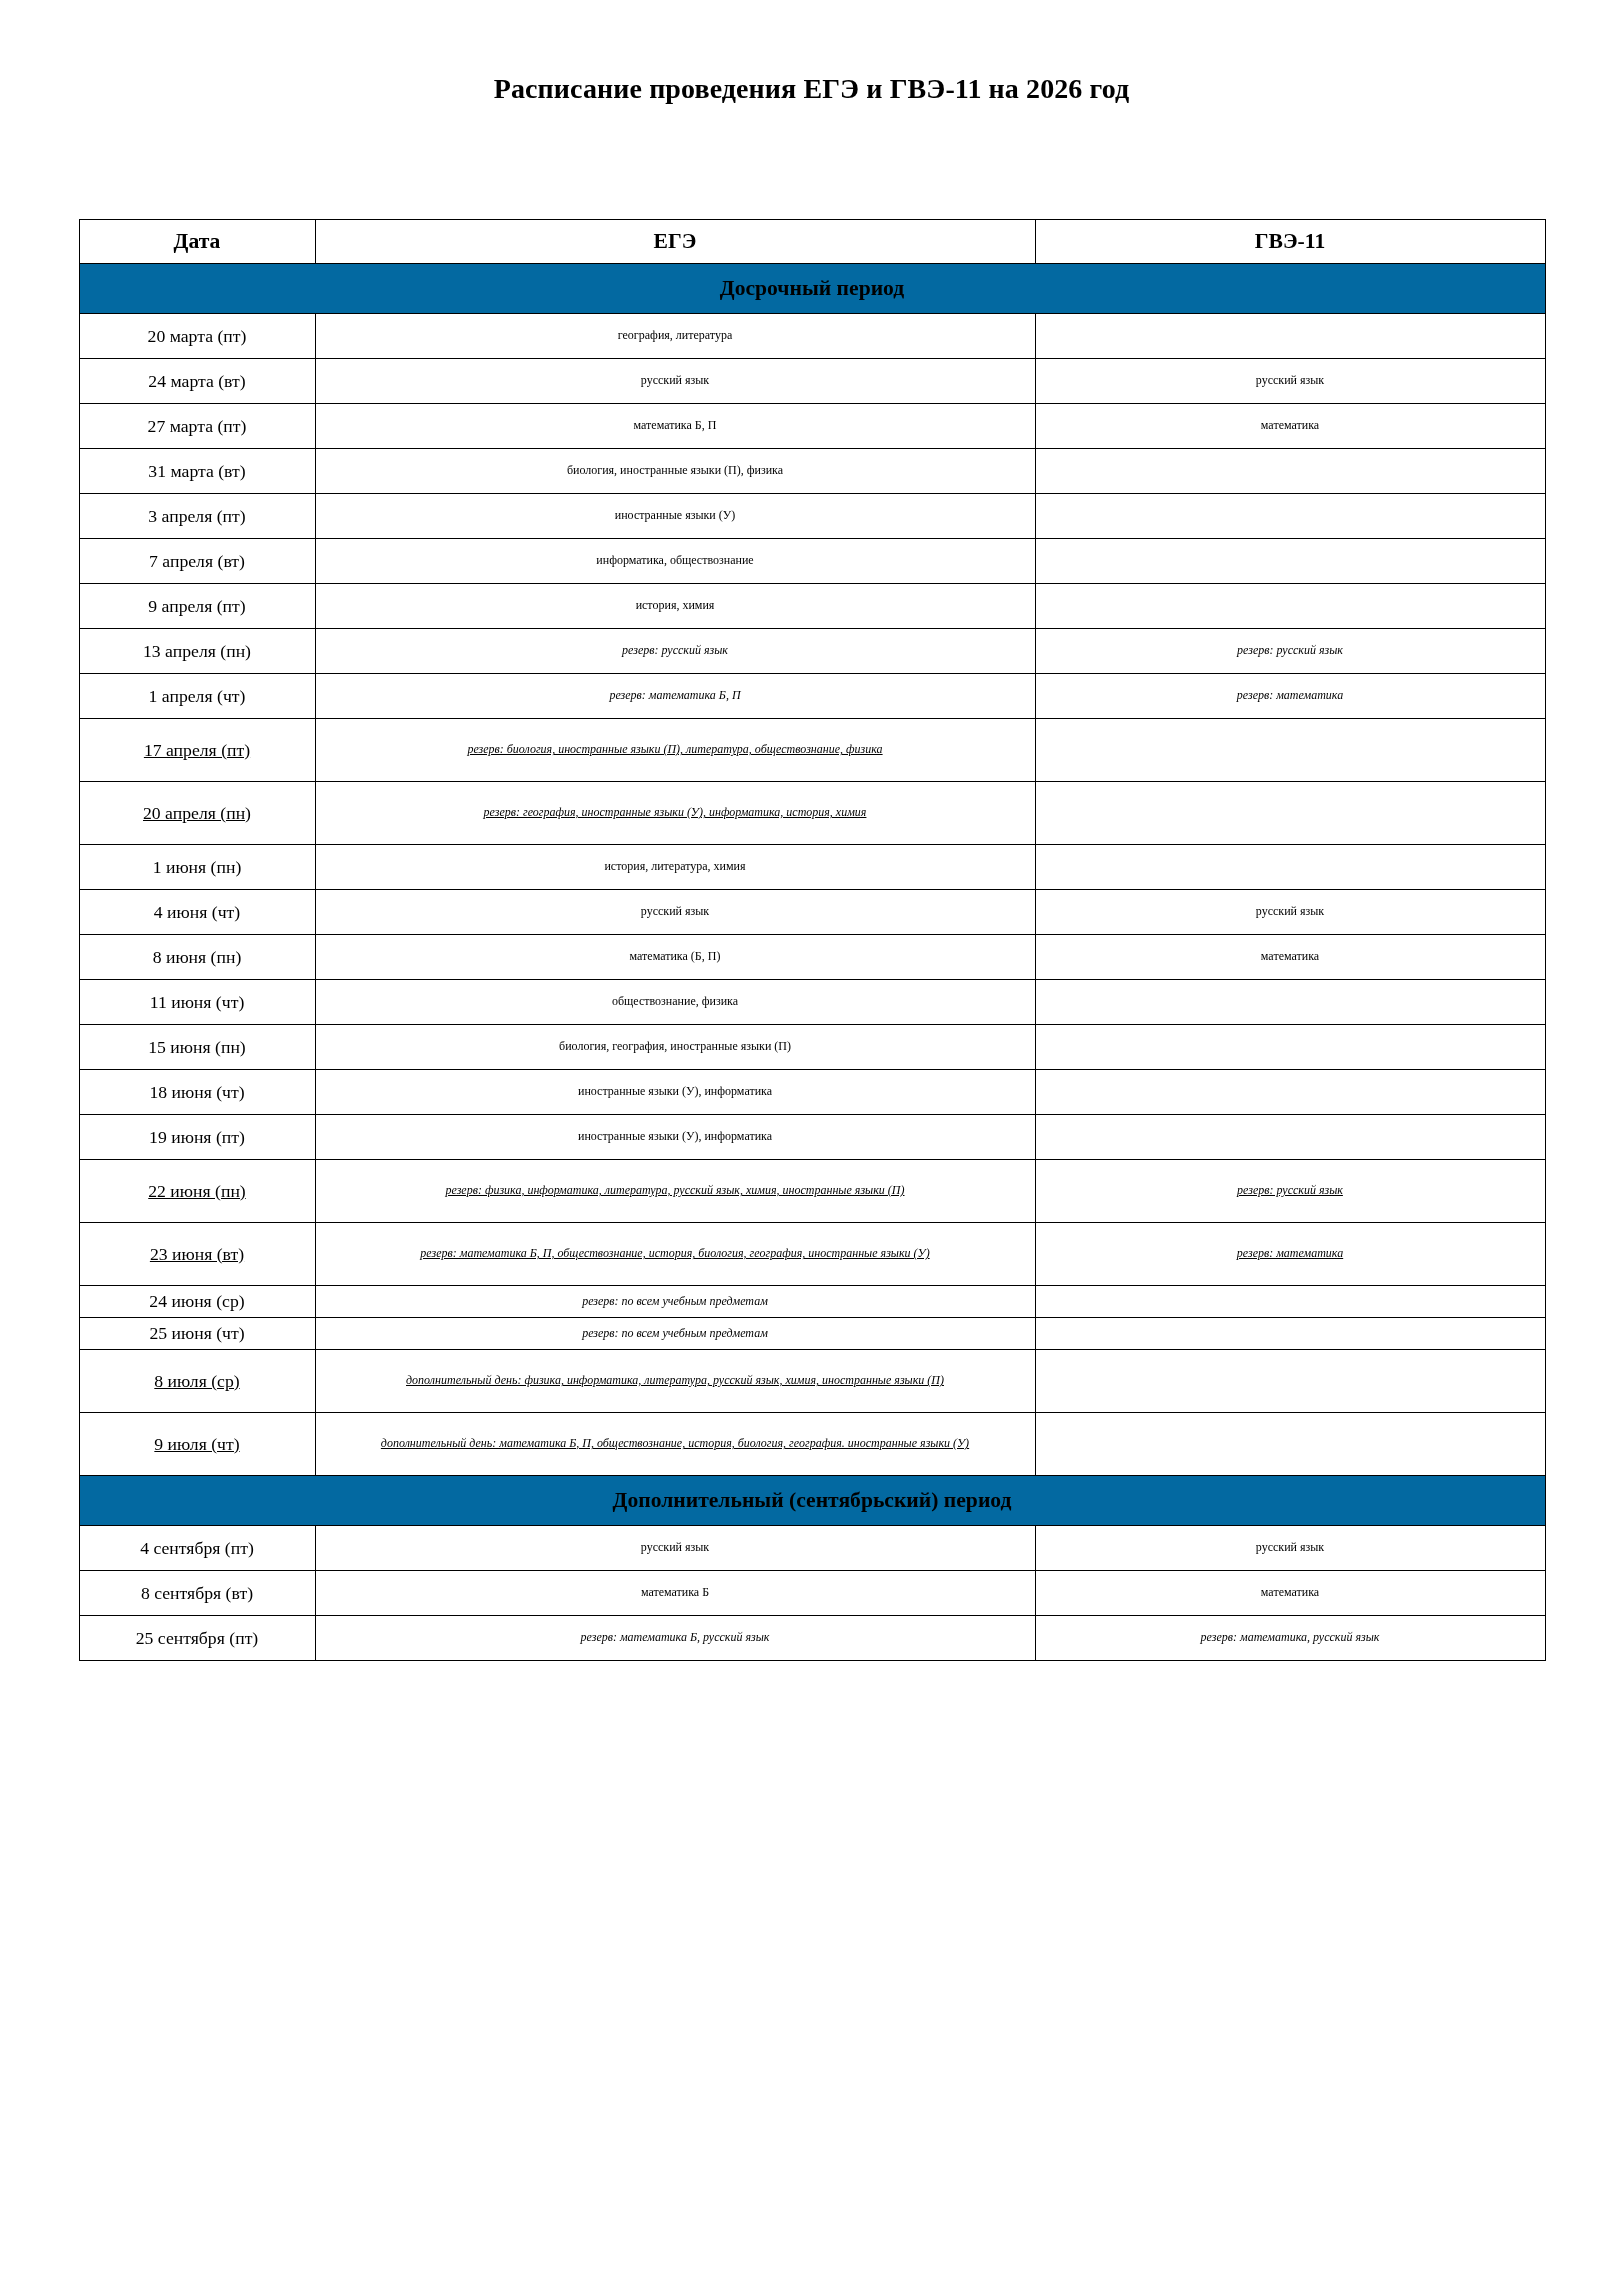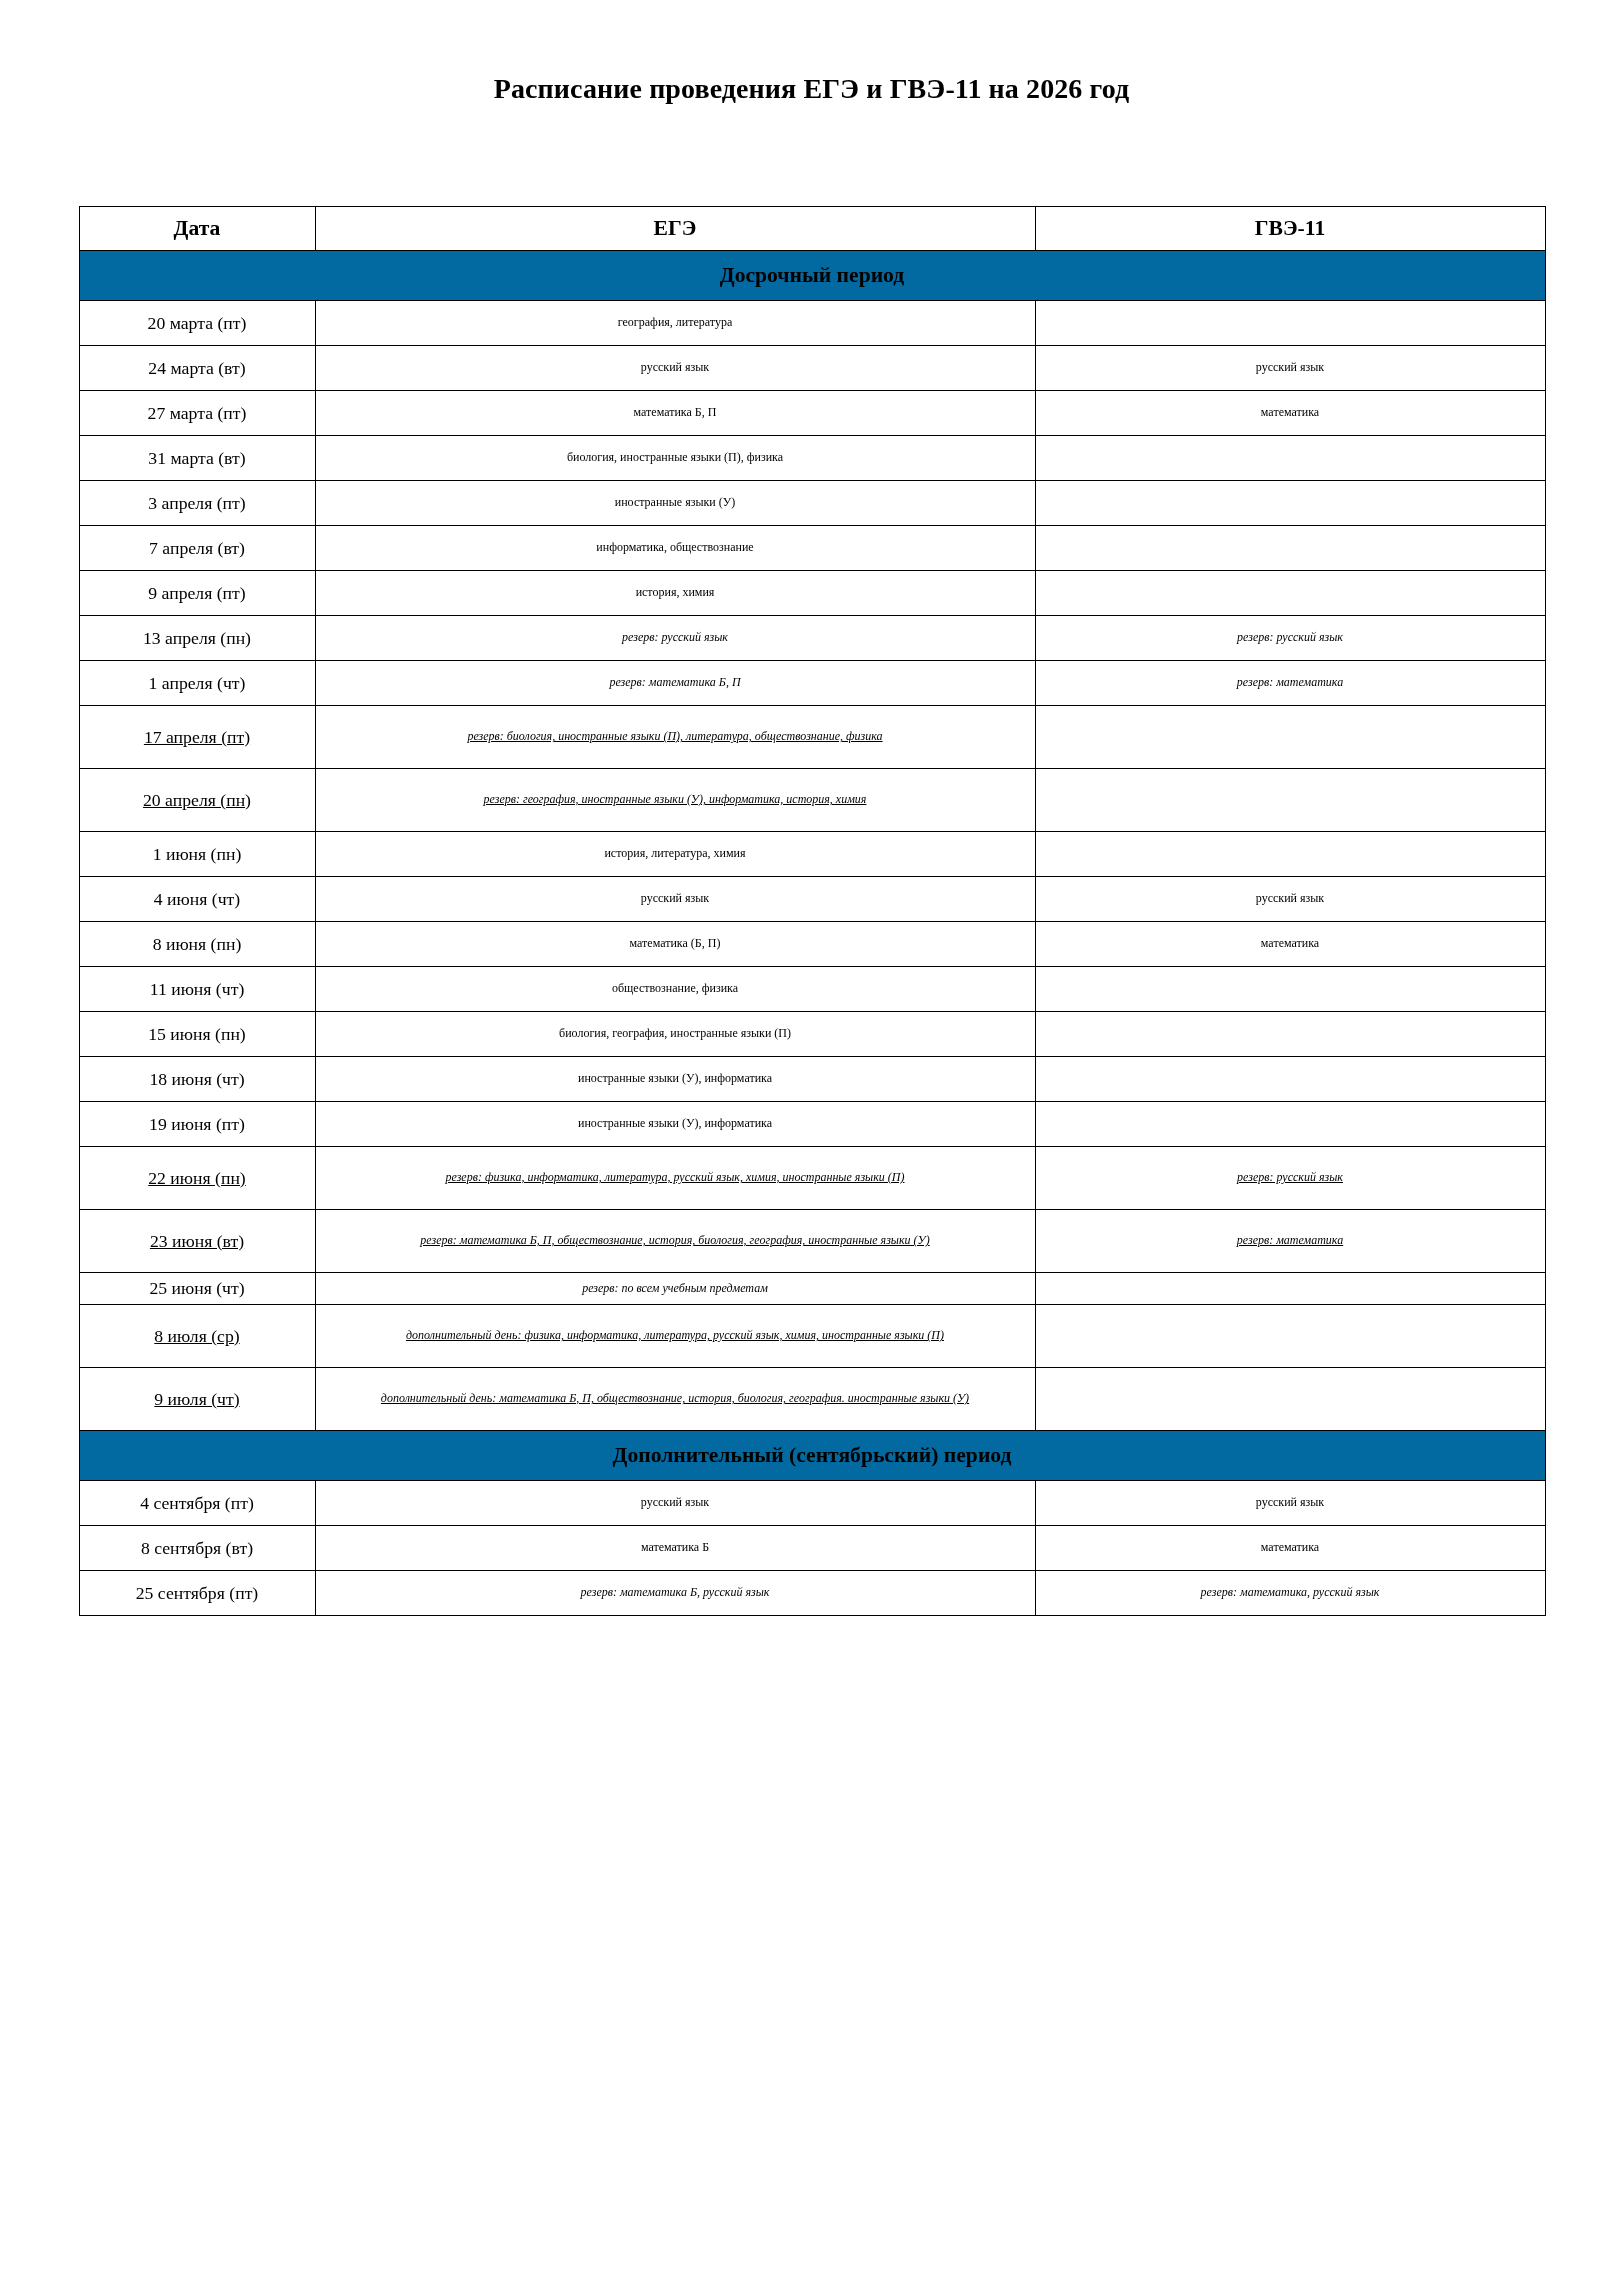--- a/index.html
+++ b/index.html
@@ -30,21 +30,21 @@
   }
   .table-wrap {
     margin: 0 auto;
     padding-top: 98px;
     width: 1466px;
   }
   table.schedule {
     border-collapse: collapse;
     width: 1466px;
     table-layout: fixed;
-    margin: 3px auto;
+    margin: 16px auto;
   }
   table.schedule td,
   table.schedule th {
     border: 1.3px solid #000000;
     padding: 0;
     vertical-align: middle;
     text-align: center;
   }
   col.c-date { width: 236px; }
   col.c-ege  { width: 720px; }
@@ -202,20 +202,25 @@
             <td class="date">22 июня (пн)</td>
             <td class="cell res">резерв: физика, информатика, литература, русский язык, химия, иностранные языки (П)</td>
             <td class="cell res">резерв: русский язык</td>
           </tr>
           <tr class="row-2">
             <td class="date">23 июня (вт)</td>
             <td class="cell res">резерв: математика Б, П, обществознание, история, биология, география, иностранные языки (У)</td>
             <td class="cell res">резерв: математика</td>
           </tr>
           <tr class="row-s">
+            <td class="date">24 июня (ср)</td>
+            <td class="cell res">резерв: по всем учебным предметам</td>
+            <td class="empty"></td>
+          </tr>
+          <tr class="row-s">
             <td class="date">25 июня (чт)</td>
             <td class="cell res">резерв: по всем учебным предметам</td>
             <td class="empty"></td>
           </tr>
           <tr class="row-2">
             <td class="date">8 июля (ср)</td>
             <td class="cell res">дополнительный день: физика, информатика, литература, русский язык, химия, иностранные языки (П)</td>
             <td class="empty"></td>
           </tr>
           <tr class="row-2">

